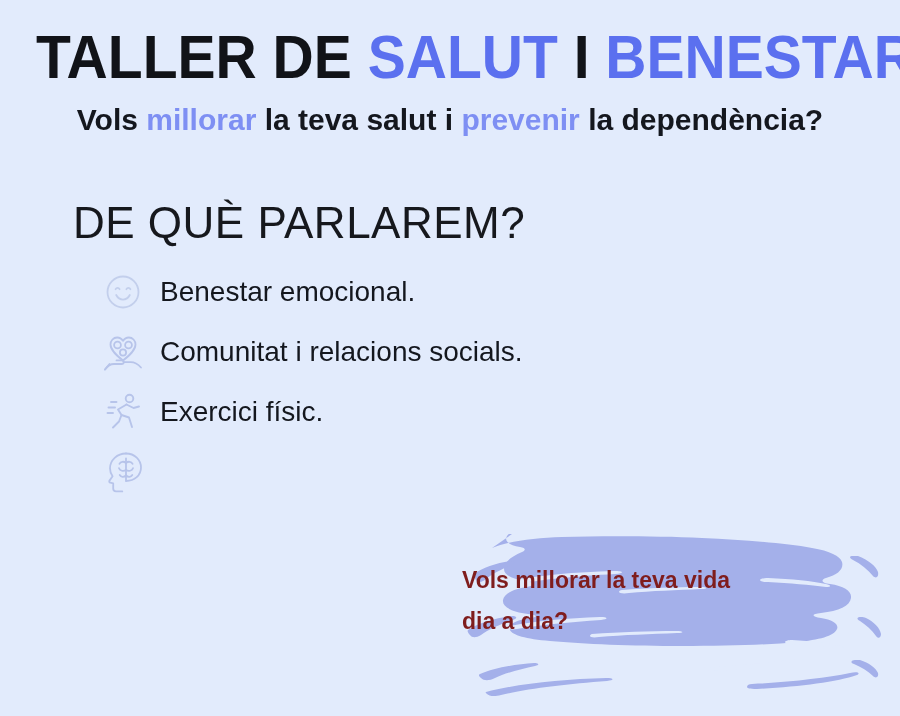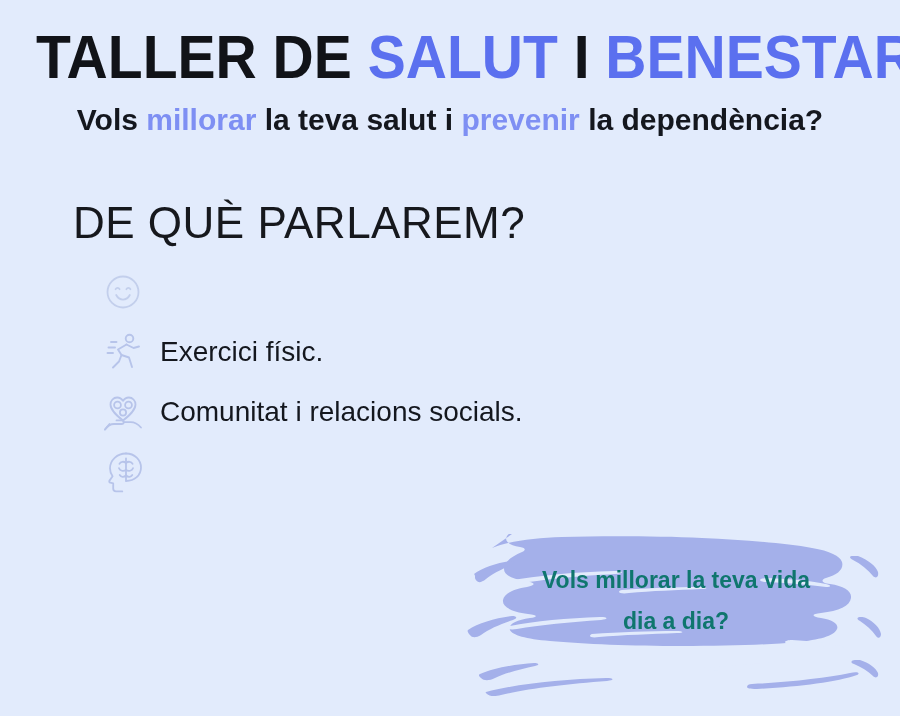--- a/index.html
+++ b/index.html
@@ -111,25 +111,24 @@
     left: 0;
     top: 0;
     width: 428px;
     height: 176px;
   }
   .brush-text {
     position: absolute;
     left: 0;
     top: 26px;
     width: 428px;
-    text-align: center;
     font-size: 23px;
     line-height: 41px;
     font-weight: bold;
-    color: #0f766e;
+    color: #7f1d1d;
     white-space: nowrap;
   }
   .brush-line { display: block; }
 </style>
 </head>
 <body>
 
 <div id="poster">
 
   <div class="title">
@@ -147,54 +146,55 @@
 
     <div class="bullet-row">
       <span class="bullet-icon">
         <svg width="40" height="40" viewBox="0 0 40 40">
           <circle cx="20" cy="20" r="15.5" fill="none" stroke="#c3cfec" stroke-width="1.8"></circle>
           <path d="M12.6 17.2c.9-1.8 3.1-1.8 4 0" fill="none" stroke="#c3cfec" stroke-width="1.8" stroke-linecap="round"></path>
           <path d="M23.4 17.2c.9-1.8 3.1-1.8 4 0" fill="none" stroke="#c3cfec" stroke-width="1.8" stroke-linecap="round"></path>
           <path d="M13.2 23c1.6 3.1 4 4.6 6.8 4.6s5.2-1.5 6.8-4.6" fill="none" stroke="#c3cfec" stroke-width="1.8" stroke-linecap="round"></path>
         </svg>
       </span>
+      <span class="bullet-label">Benestar emocional.</span>
+    </div>
+
+    <div class="bullet-row">
+      <span class="bullet-icon">
+        <svg width="46" height="44" viewBox="0 0 46 44">
+          <g fill="none" stroke="#b7c4ea" stroke-width="1.8" stroke-linecap="round" stroke-linejoin="round">
+            <path d="M23 30.5C17.5 26 10.5 20.5 10.5 14.5c0-4 3-7 6.6-7 2.6 0 4.7 1.4 5.9 3.4 1.2-2 3.3-3.4 5.9-3.4 3.6 0 6.6 3 6.6 7 0 6-7 11.5-12.5 16z"></path>
+            <circle cx="17.5" cy="15" r="3.4"></circle>
+            <circle cx="28.5" cy="15" r="3.4"></circle>
+            <circle cx="23" cy="22.5" r="3.1"></circle>
+            <path d="M5 39.5c2.5-3.5 5.5-5.5 9-5.5h7.5c1.4 0 2.2-.8 2.2-1.8s-.8-1.8-2.2-1.8h-5"></path>
+            <path d="M23.7 32.2h7c4 0 7.5 2.2 10.3 5.3"></path>
+            <path d="M5 39.5 9.5 34"></path>
+          </g>
+        </svg>
+      </span>
+      <span class="bullet-label">Comunitat i relacions socials.</span>
     </div>
 
     <div class="bullet-row">
       <span class="bullet-icon">
         <svg width="42" height="44" viewBox="0 0 42 44">
           <g fill="none" stroke="#b7c4ea" stroke-width="1.9" stroke-linecap="round" stroke-linejoin="round">
             <circle cx="27.5" cy="8.5" r="3.8"></circle>
             <path d="M24.5 14.5 16 19.5l3.5 5.5-2.5 6.5-6 6"></path>
             <path d="m19.5 25 7.5 2.5 3 9.5"></path>
             <path d="m24.5 14.5 7 3.5 5.5-1.5"></path>
             <path d="M13 17.5H6.5"></path>
             <path d="M11 23H5.5"></path>
             <path d="M14.5 12H9"></path>
           </g>
         </svg>
       </span>
       <span class="bullet-label">Exercici físic.</span>
-    </div>
-
-    <div class="bullet-row">
-      <span class="bullet-icon">
-        <svg width="46" height="44" viewBox="0 0 46 44">
-          <g fill="none" stroke="#b7c4ea" stroke-width="1.8" stroke-linecap="round" stroke-linejoin="round">
-            <path d="M23 30.5C17.5 26 10.5 20.5 10.5 14.5c0-4 3-7 6.6-7 2.6 0 4.7 1.4 5.9 3.4 1.2-2 3.3-3.4 5.9-3.4 3.6 0 6.6 3 6.6 7 0 6-7 11.5-12.5 16z"></path>
-            <circle cx="17.5" cy="15" r="3.4"></circle>
-            <circle cx="28.5" cy="15" r="3.4"></circle>
-            <circle cx="23" cy="22.5" r="3.1"></circle>
-            <path d="M5 39.5c2.5-3.5 5.5-5.5 9-5.5h7.5c1.4 0 2.2-.8 2.2-1.8s-.8-1.8-2.2-1.8h-5"></path>
-            <path d="M23.7 32.2h7c4 0 7.5 2.2 10.3 5.3"></path>
-            <path d="M5 39.5 9.5 34"></path>
-          </g>
-        </svg>
-      </span>
-      <span class="bullet-label">Comunitat i relacions socials.</span>
     </div>
 
     <div class="bullet-row">
       <span class="bullet-icon">
         <svg width="44" height="46" viewBox="0 0 44 46">
           <g fill="none" stroke="#b7c4ea" stroke-width="1.8" stroke-linecap="round" stroke-linejoin="round">
             <path d="M25 4.5c-8.8 0-16 6.6-16 14.8 0 3.6 1.2 6.2 2.6 8l-3.1 4.3c-.6.8-.2 1.9.8 2.1l2.9.6v5.2c0 1.6 1.3 2.9 2.9 2.9h6.2"></path>
             <path d="M25 4.5c8.6 0 15 6.2 15 14s-6.4 13.5-15 13.5"></path>
             <path d="M25 9.5v22"></path>
             <path d="M25 14c-2.2-2-5.4-1.5-6.6.8M25 21c-2.6 1.8-6 .8-7-1.8M25 26.5c-2.2 2-5 1.6-6.3-.5"></path>

